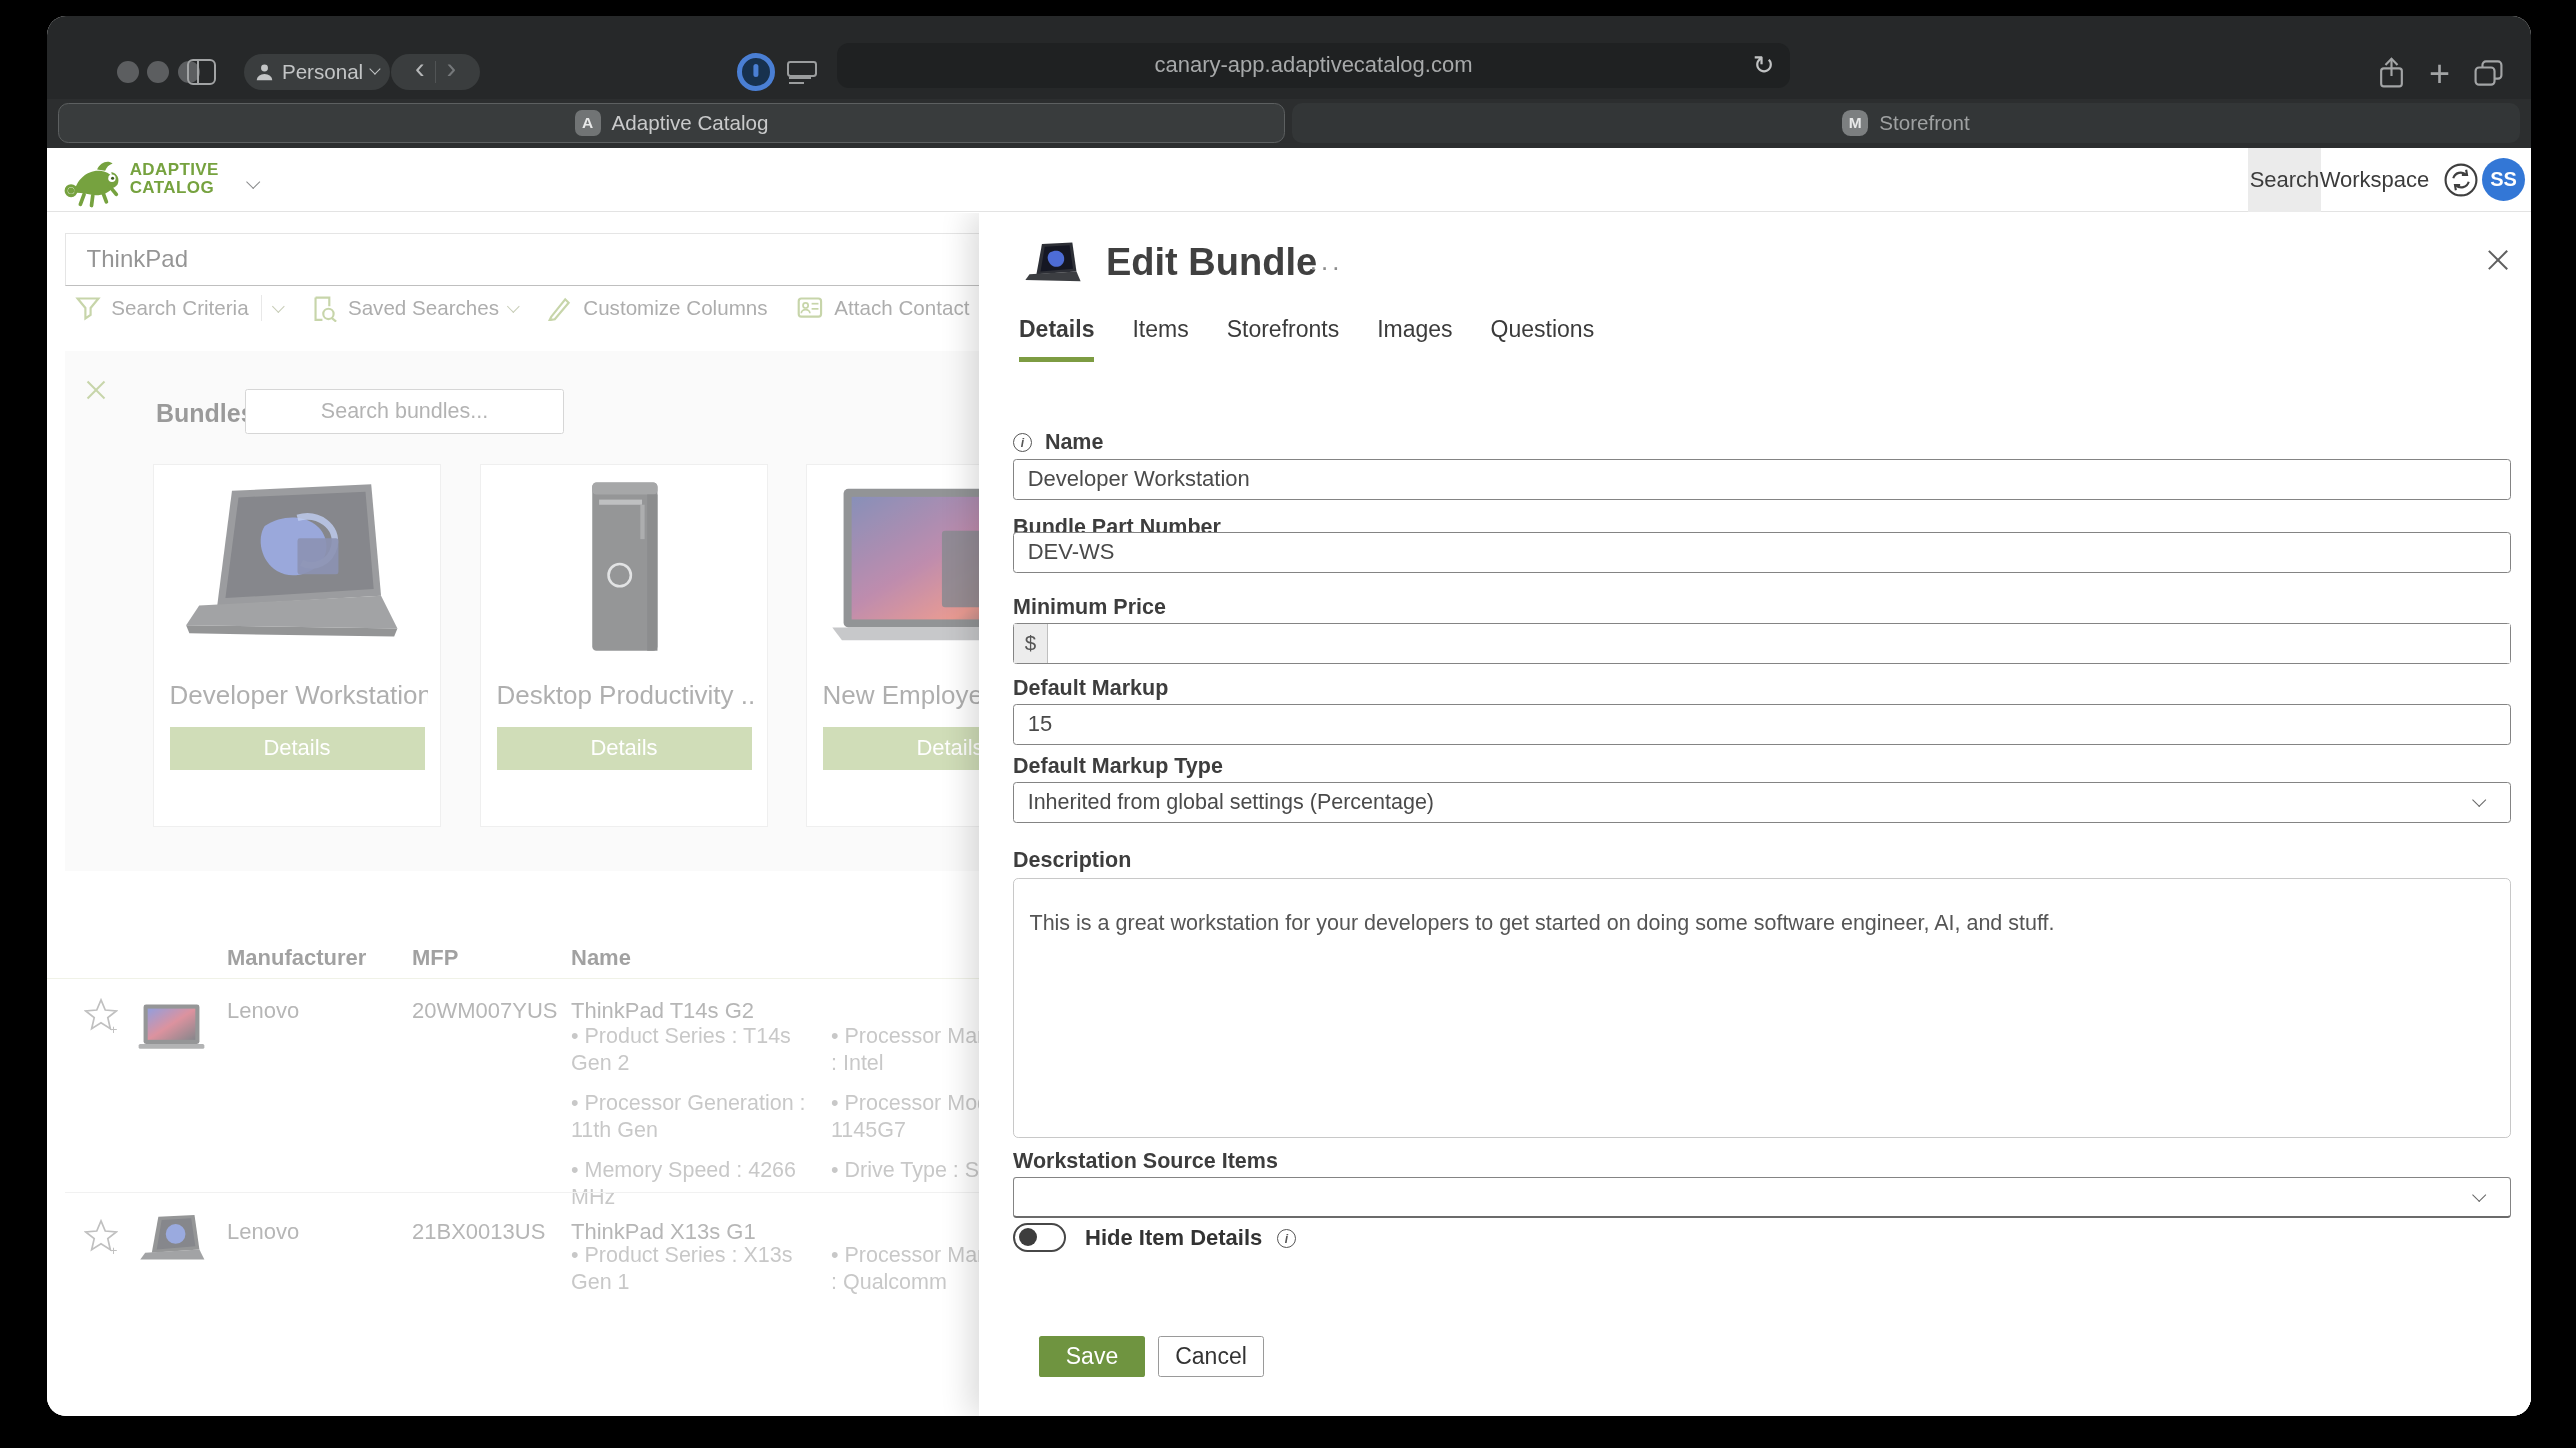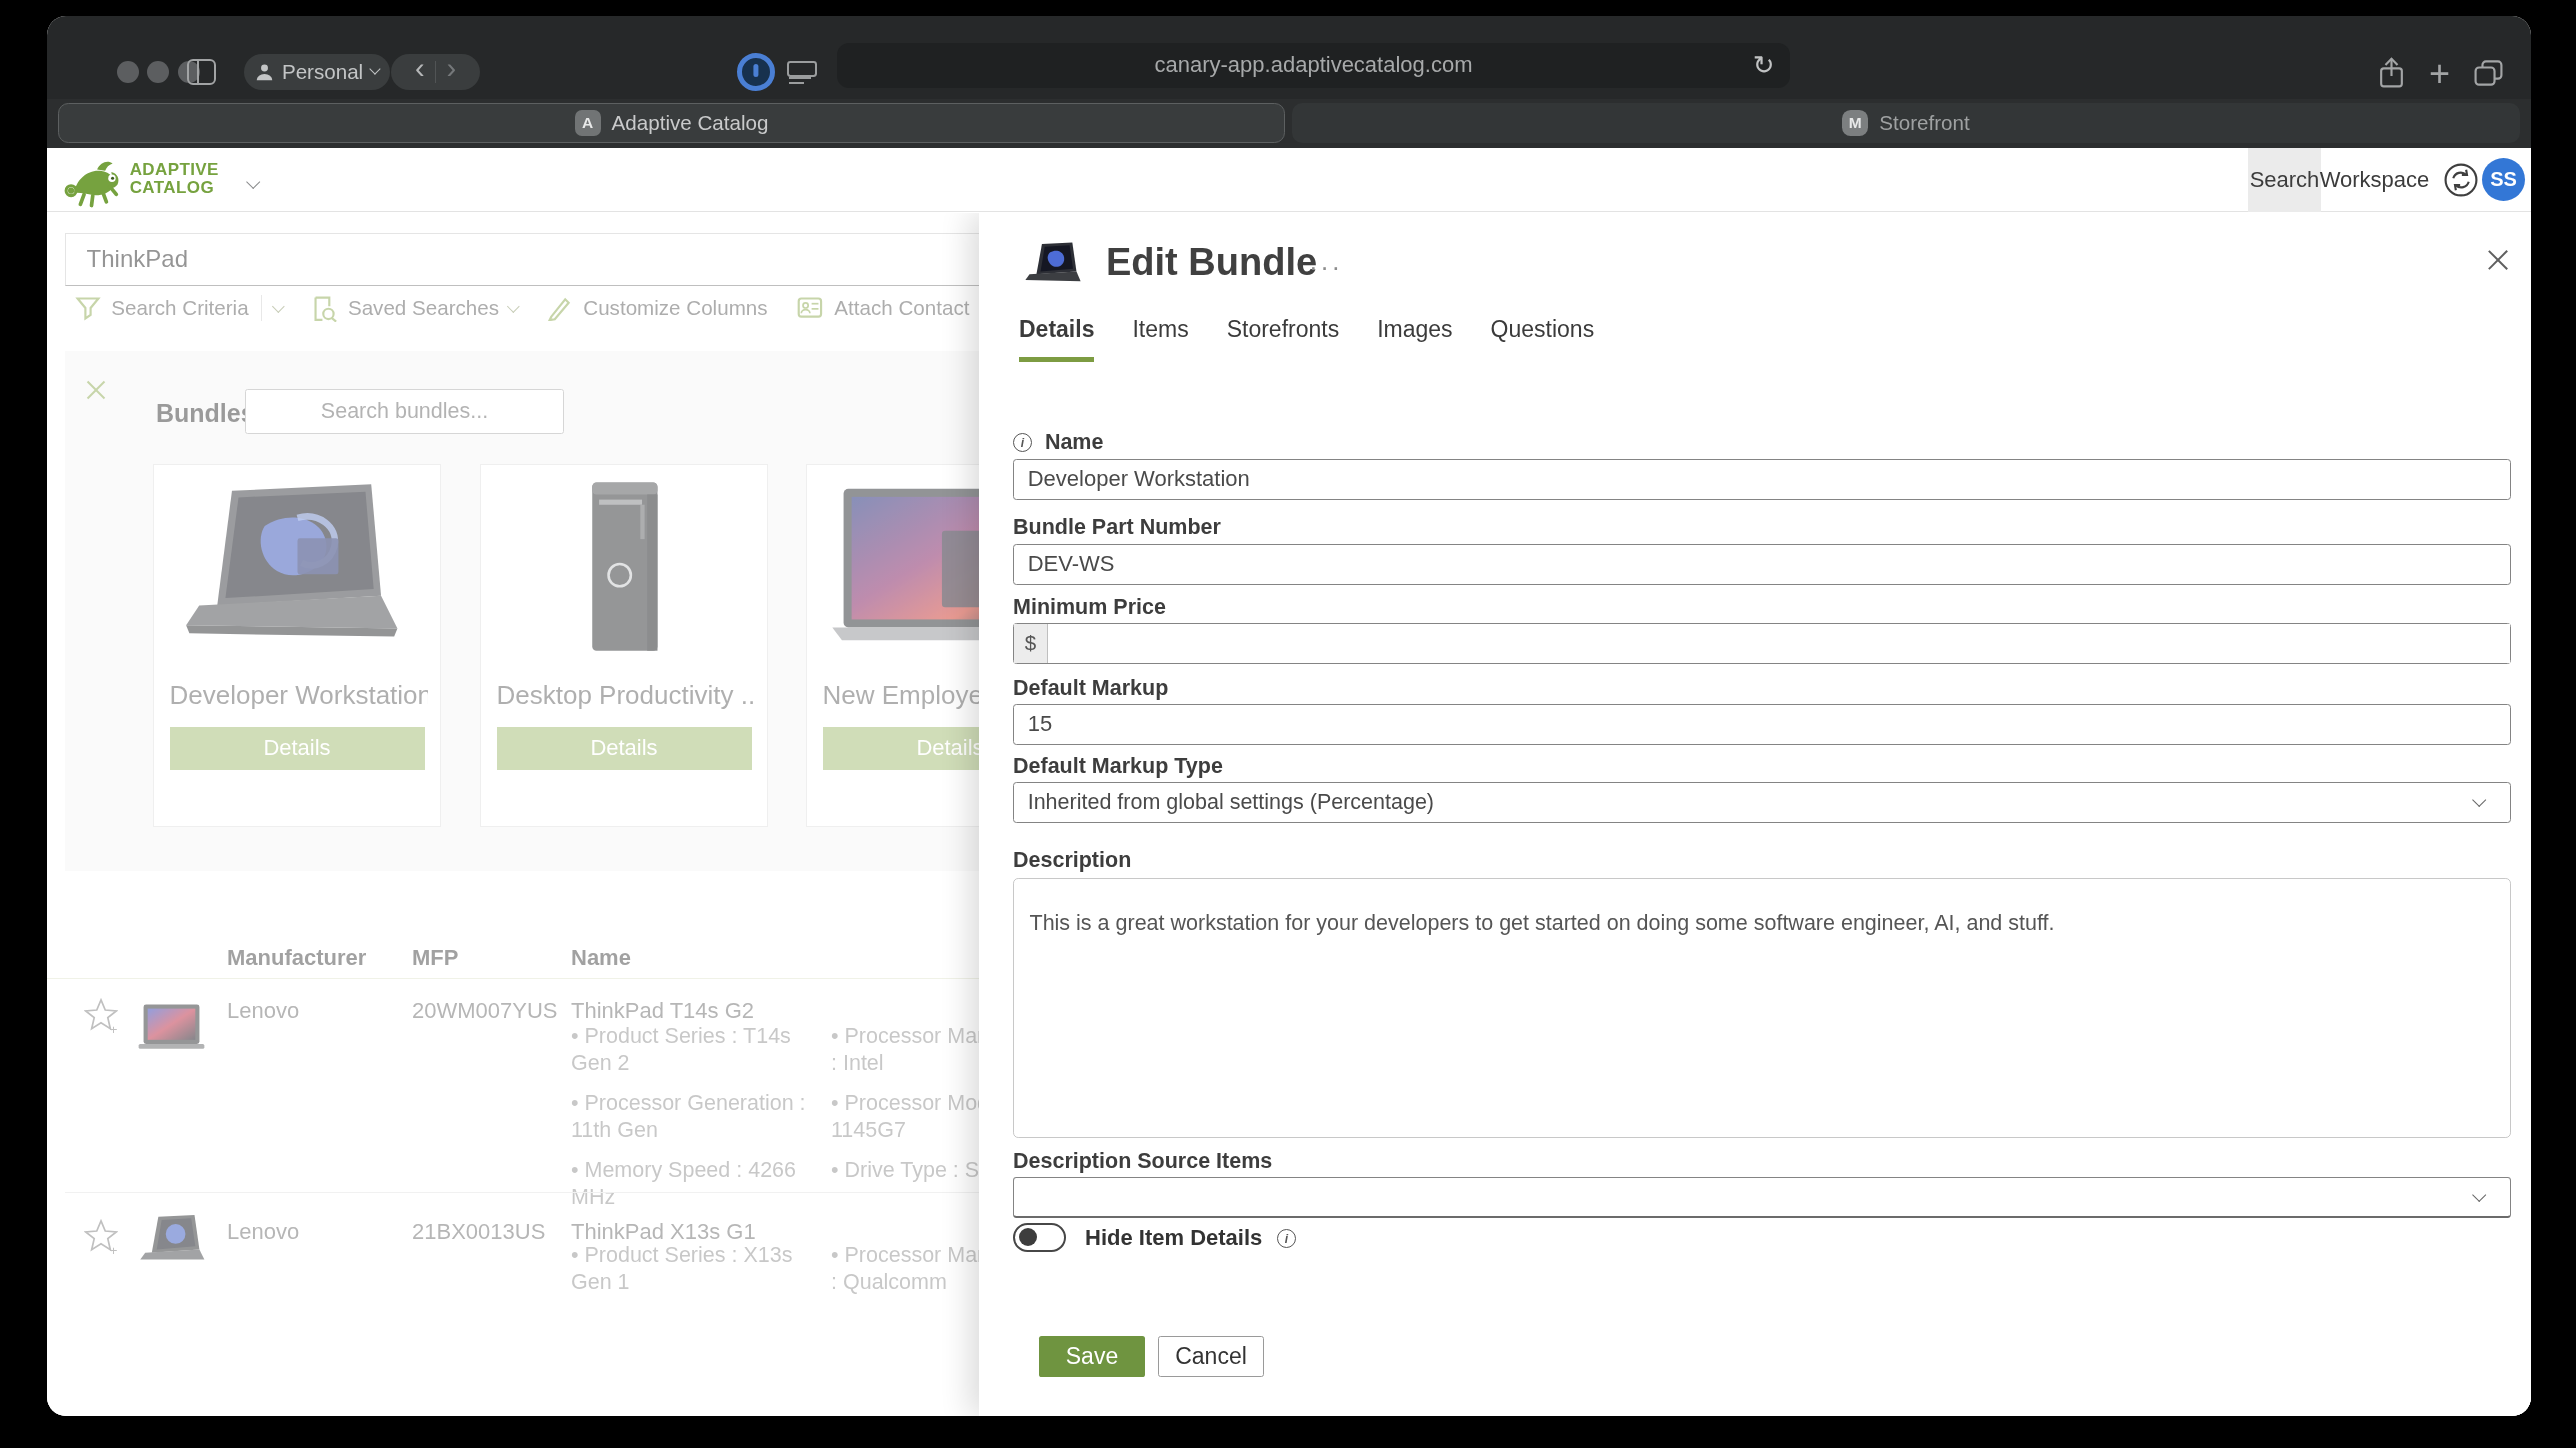--- a/index.html
+++ b/index.html
@@ -380,41 +380,41 @@
         <span class="ptab">Questions</span>
       </div>
 
       <div class="field-label" style="top:217px">
         <span class="info-ic">i</span>
         <span style="margin-left:6.9px">Name</span>
       </div>
       <input class="tinput" style="top: 246px;" value="Developer Workstation">
 
       <div class="field-label" style="top:302px">Bundle Part Number</div>
-      <input class="tinput" style="top: 331px;" value="DEV-WS">
+      <input class="tinput" style="top: 319px;" value="DEV-WS">
 
       <div class="field-label" style="top:382px">Minimum Price</div>
       <div class="price-wrap" style="top:410px">
         <span class="price-prefix">$</span>
         <input class="price-input" value="" style="">
       </div>
 
       <div class="field-label" style="top:463px">Default Markup</div>
       <input class="tinput" style="top: 491px;" value="15">
 
       <div class="field-label" style="top:541px">Default Markup Type</div>
       <div class="select" style="top:569px">
         <span>Inherited from global settings (Percentage)</span>
         <span class="chev"></span>
       </div>
 
       <div class="field-label" style="top:635px">Description</div>
       <textarea class="desc-area" style="">This is a great workstation for your developers to get started on doing some software engineer, AI, and stuff.</textarea>
 
-      <div class="field-label" style="top:936px">Description Source Items</div>
+      <div class="field-label" style="top:936px">Workstation Source Items</div>
       <div class="select dsi-select" style="top:964px">
         <span></span>
         <span class="chev"></span>
       </div>
 
       <div class="toggle">
           <span class="knob"></span>
         </div>
       <div class="toggle-label">
         <span>Hide Item Details</span>

